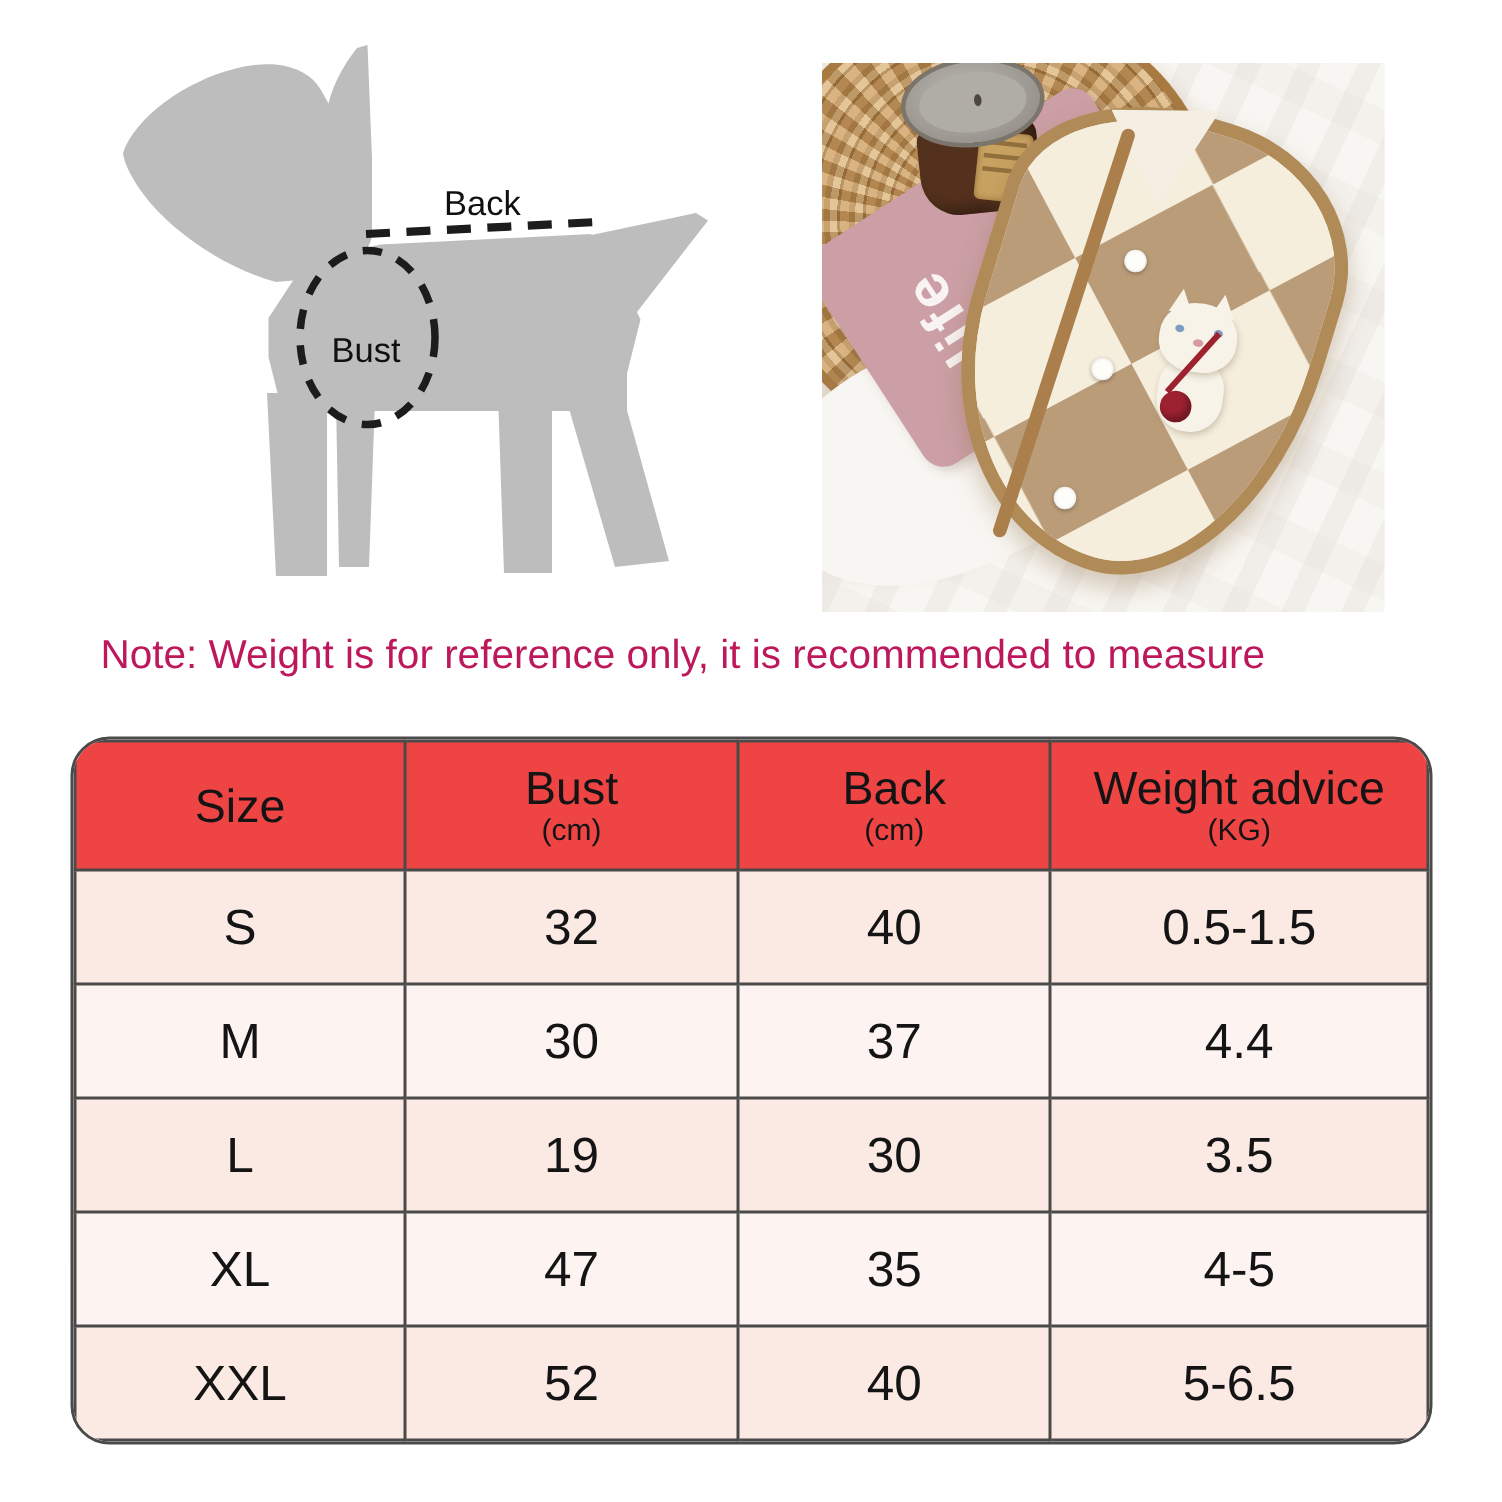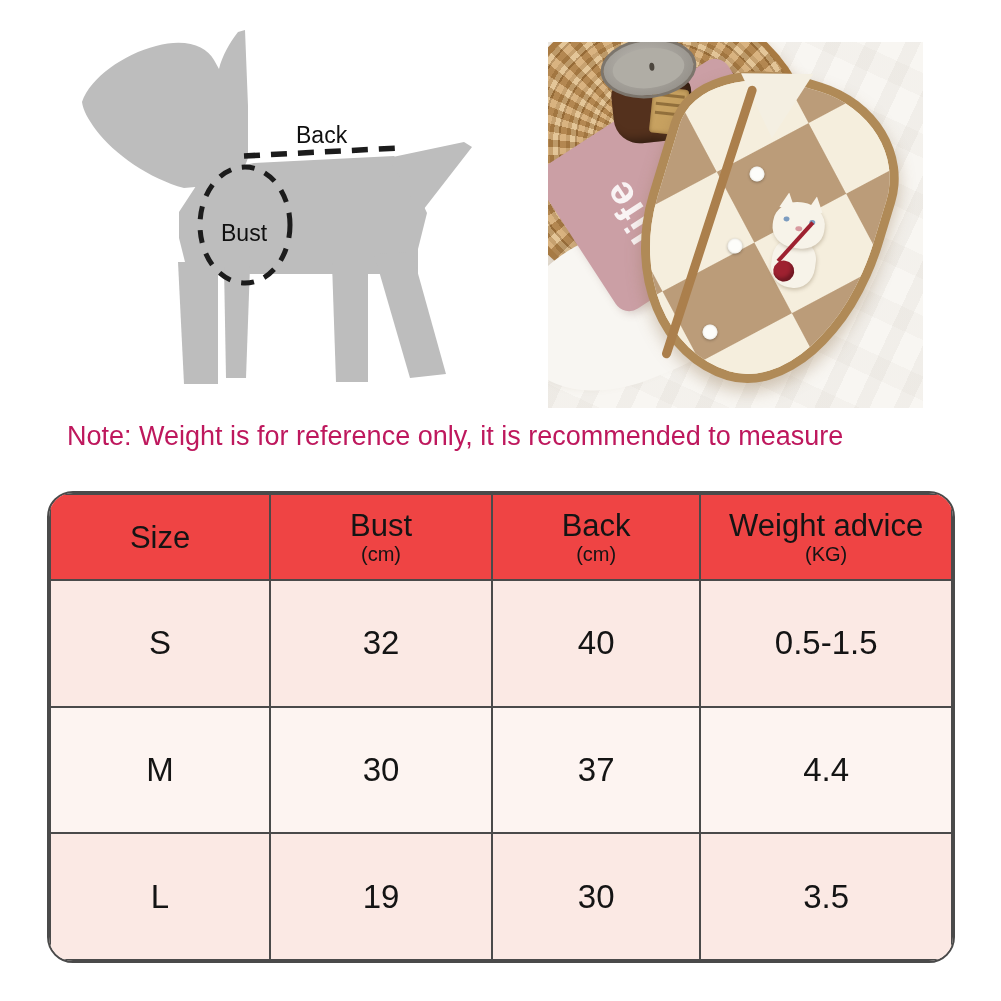--- a/index.html
+++ b/index.html
@@ -261,15 +261,27 @@
           <td>30</td>
           <td>37</td>
           <td>4.4</td>
         </tr>
         <tr class="row-pink">
           <td>L</td>
           <td>19</td>
           <td>30</td>
           <td>3.5</td>
         </tr>
+        <tr class="row-light">
+          <td>XL</td>
+          <td>47</td>
+          <td>35</td>
+          <td>4-5</td>
+        </tr>
+        <tr class="row-pink">
+          <td>XXL</td>
+          <td>52</td>
+          <td>40</td>
+          <td>5-6.5</td>
+        </tr>
       </tbody>
   </table>
 </div>
 
 </body></html>

